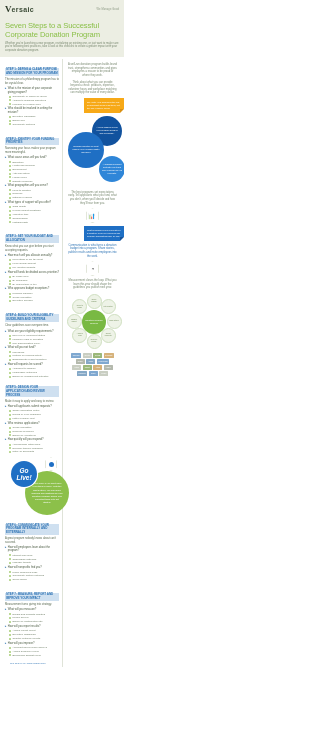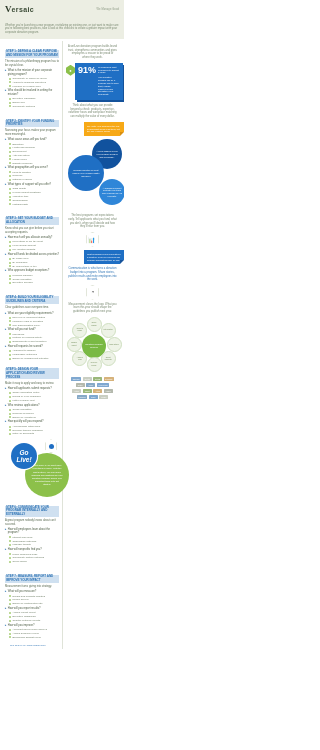--- a/index.html
+++ b/index.html
@@ -200,20 +200,21 @@
 
   <div class="header">
     <div class="logo">
       <span class="logo-v">V</span>
       <span class="logo-word">ersaic</span>
     </div>
     <div class="tagline">We Manage Good</div>
   </div>
 
   <div class="titleband">
+    <h1 class="title">Seven Steps to a Successful Corporate Donation Program</h1>
     <p class="subtitle">Whether you're launching a new program, revitalizing an existing one, or just want to make sure you're following best practices, take a look at this checklist to create a greater impact with your corporate donation program.</p>
   </div>
 
   <div class="body">
     <div class="divider"></div>
 
     <div class="col-left">
       <div id="steps-container">
           <div class="step"><div class="step-head hl">Step 1: Define a Clear Purpose and Mission for Your Program</div><div class="lead">The mission of a philanthropy program has to be crystal clear.</div><div class="q">
               <span class="dash">▸</span>
@@ -563,28 +564,20 @@
               </li>
             </ul></div>
         </div>
 
       <div class="contact">877-712-0441  •  www.versaic.com</div>
     </div>
 
     <div class="col-right">
       <p class="rtext">A well-run donation program builds brand trust, strengthens communities and gives employees a reason to be proud of where they work.</p>
 
-      <div class="statcard">
-        <div class="pin">●</div>
-        <div class="statnum">91%</div>
-        <div>
-          <div class="stattext">of consumers want companies to support a cause</div>
-          <div class="statsub">Your donation program can be a powerful way to build trust, engage employees and strengthen your community.</div>
-        </div>
-      </div>
 
       <p class="rtext">Think about what you can provide beyond a check: products, expertise, volunteer hours and workplace matching can multiply the value of every dollar.</p>
 
       <div class="callout">
         <span>Tip: Write your guidelines the way an applicant would read them, not the way a lawyer would.</span>
       </div>
 
       <div class="stack">
         <div class="circ c-blue-dark" style="width:30px;height:30px;left:26px;top:0;">
           <span>A clear mission keeps your program focused and defensible.</span>

